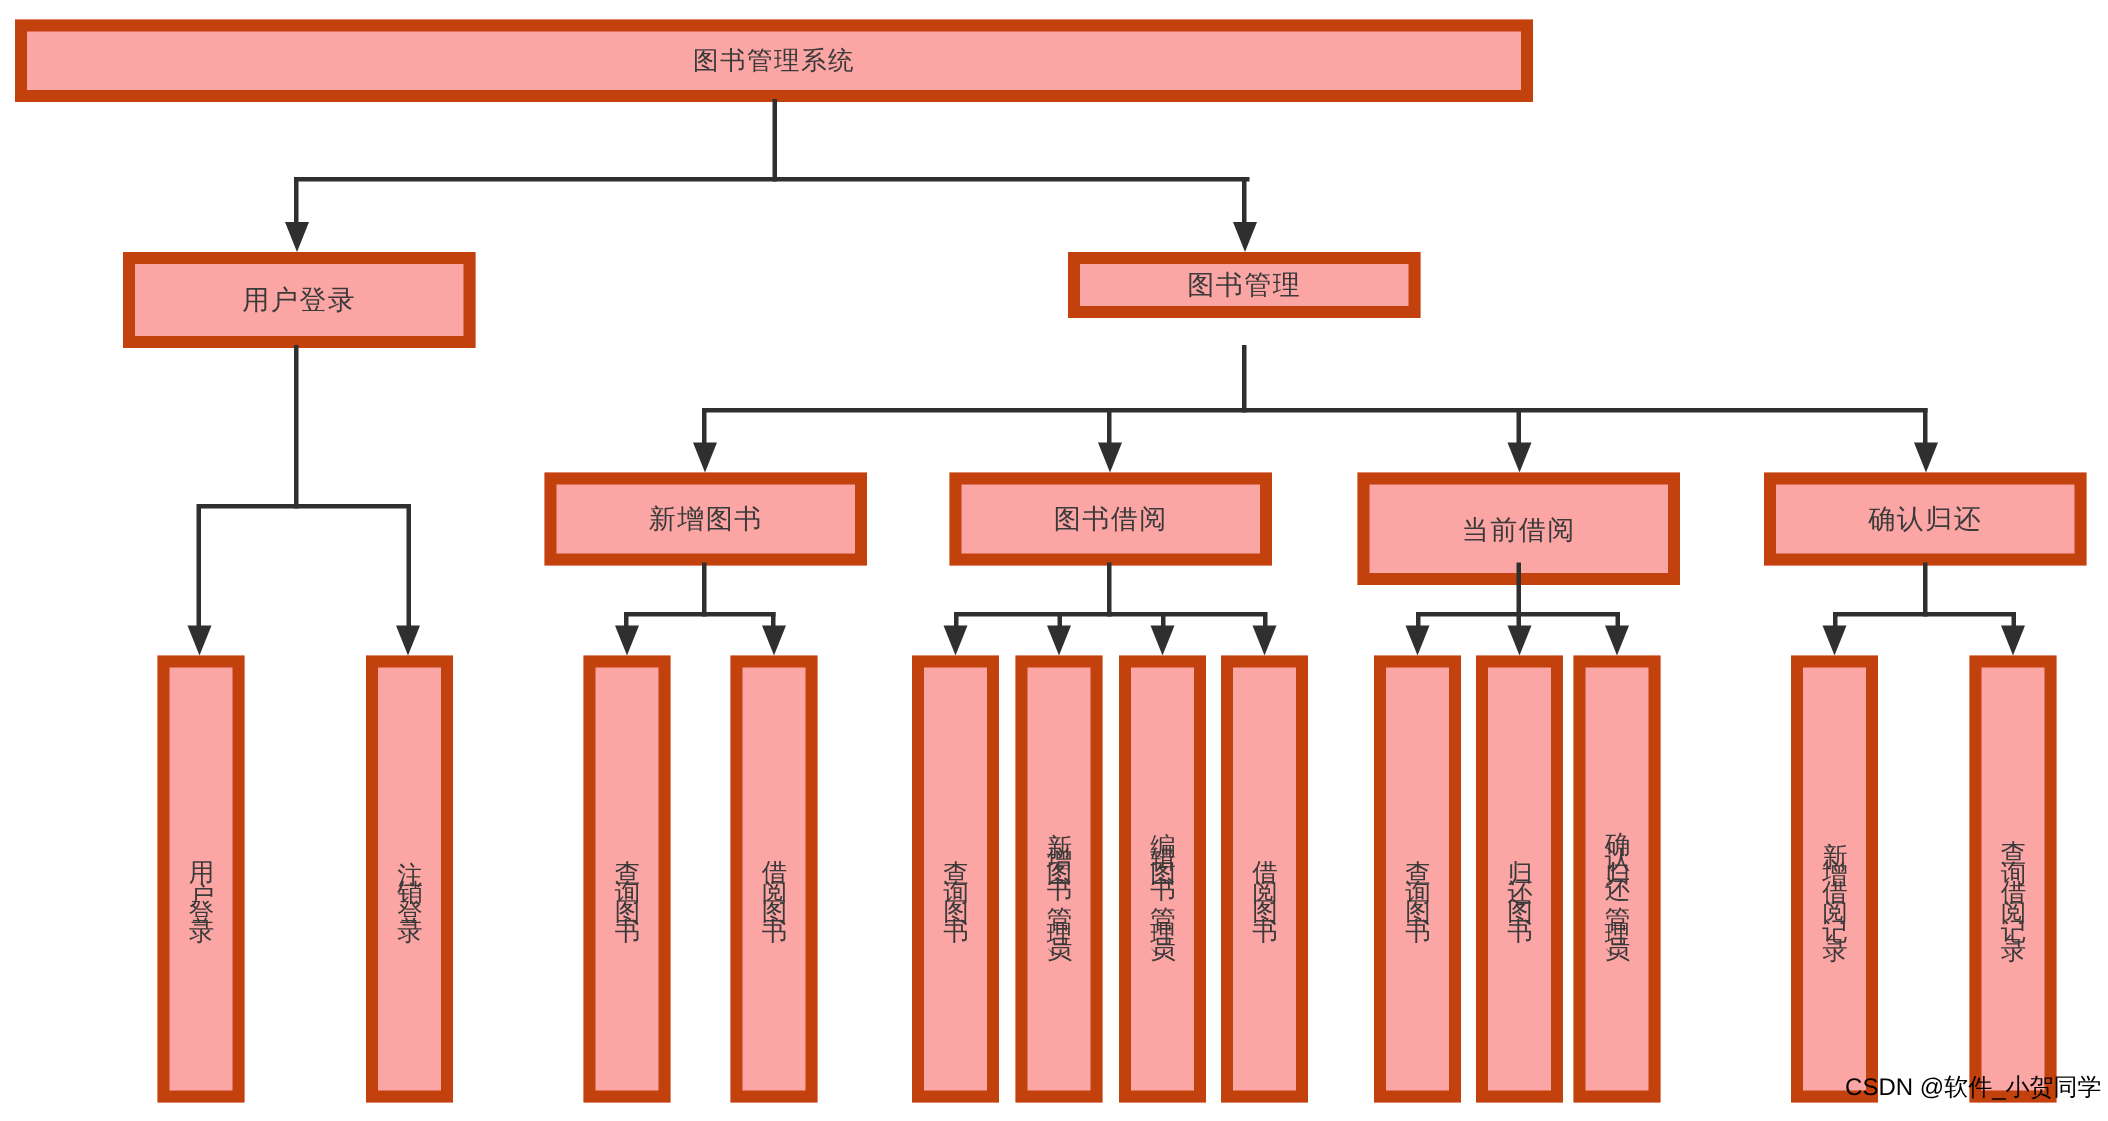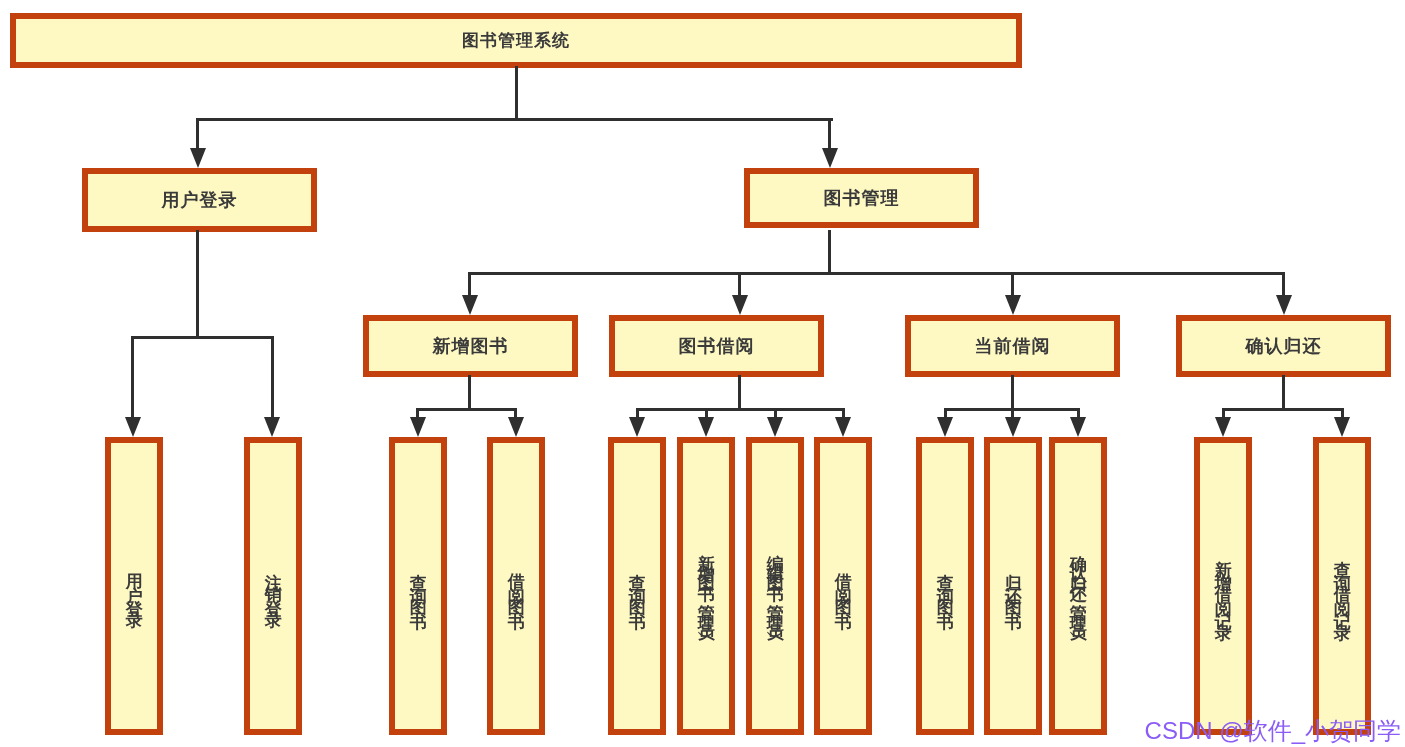--- a/index.html
+++ b/index.html
@@ -1,64 +1,64 @@
 <!DOCTYPE html>
 <html><head>
 <meta charset="utf-8">
 <style>
   html,body { margin:0; padding:0; background:#ffffff; }
   #canvas {
     position:relative; width:1405px; height:747px; background:#ffffff;
     overflow:hidden; font-family:"Liberation Sans","DejaVu Sans",sans-serif;
   }
   .node {
-    position:absolute; box-sizing:border-box; background:#fef9c3;
-    border:6px solid #c2410c; color:#3a3a3a;
+    position:absolute; box-sizing:border-box; background:#fca5a5;
+    border:8px solid #c2410c; color:#3a3a3a;
     display:flex; align-items:center; justify-content:center;
-    font-size:18px; letter-spacing:1px;font-weight:bold;
+    font-size:18px; letter-spacing:1px;
   }
   .node .vtext {
     writing-mode:vertical-rl; text-orientation:mixed;
     font-size:17px; line-height:1.15; letter-spacing:13px; color:#3a3a3a;
   }
   .hl { position:absolute; height:3px; background:#2f2f2f; }
   .vl { position:absolute; width:3px; background:#2f2f2f; }
   .arrow {
     position:absolute; width:0; height:0;
     border-left:8px solid transparent; border-right:8px solid transparent;
     border-top:20px solid #2f2f2f;
   }
   .watermark {
     position:absolute; right:4px; top:715px; z-index:10;
-    font-size:24px; color:#8b5cf6; white-space:nowrap;
+    font-size:16px; color:#000000; white-space:nowrap;
   }
 </style>
 </head>
 <body>
 
 <div id="canvas">
 
   <div class="node" style="left:10px;top:13px;width:1012px;height:55px;font-size:17px;">
     <span>图书管理系统</span>
   </div>
 
   <div class="node" style="left:82px;top:168px;width:235px;height:64px;">
     <span>用户登录</span>
   </div>
-  <div class="node" style="left:744px;top:168px;width:235px;height:60px;">
+  <div class="node" style="left:712px;top:168px;width:235px;height:44px;">
     <span>图书管理</span>
   </div>
 
   <div class="node" style="left:363px;top:315px;width:215px;height:62px;">
     <span>新增图书</span>
   </div>
-  <div class="node" style="left:609px;top:315px;width:215px;height:62px;justify-content:center;">
+  <div class="node" style="left:633px;top:315px;width:215px;height:62px;justify-content:center;">
     <span>图书借阅</span>
   </div>
-  <div class="node" style="left:905px;top:315px;width:215px;height:62px;">
+  <div class="node" style="left:905px;top:315px;width:215px;height:75px;">
     <span>当前借阅</span>
   </div>
   <div class="node" style="left:1176px;top:315px;width:215px;height:62px;">
     <span>确认归还</span>
   </div>
 
   <div class="node" style="left:105px;top:437px;width:58px;height:298px;">
     <span class="vtext">用户登录</span>
   </div>
   <div class="node" style="left:244px;top:437px;width:58px;height:298px;">

